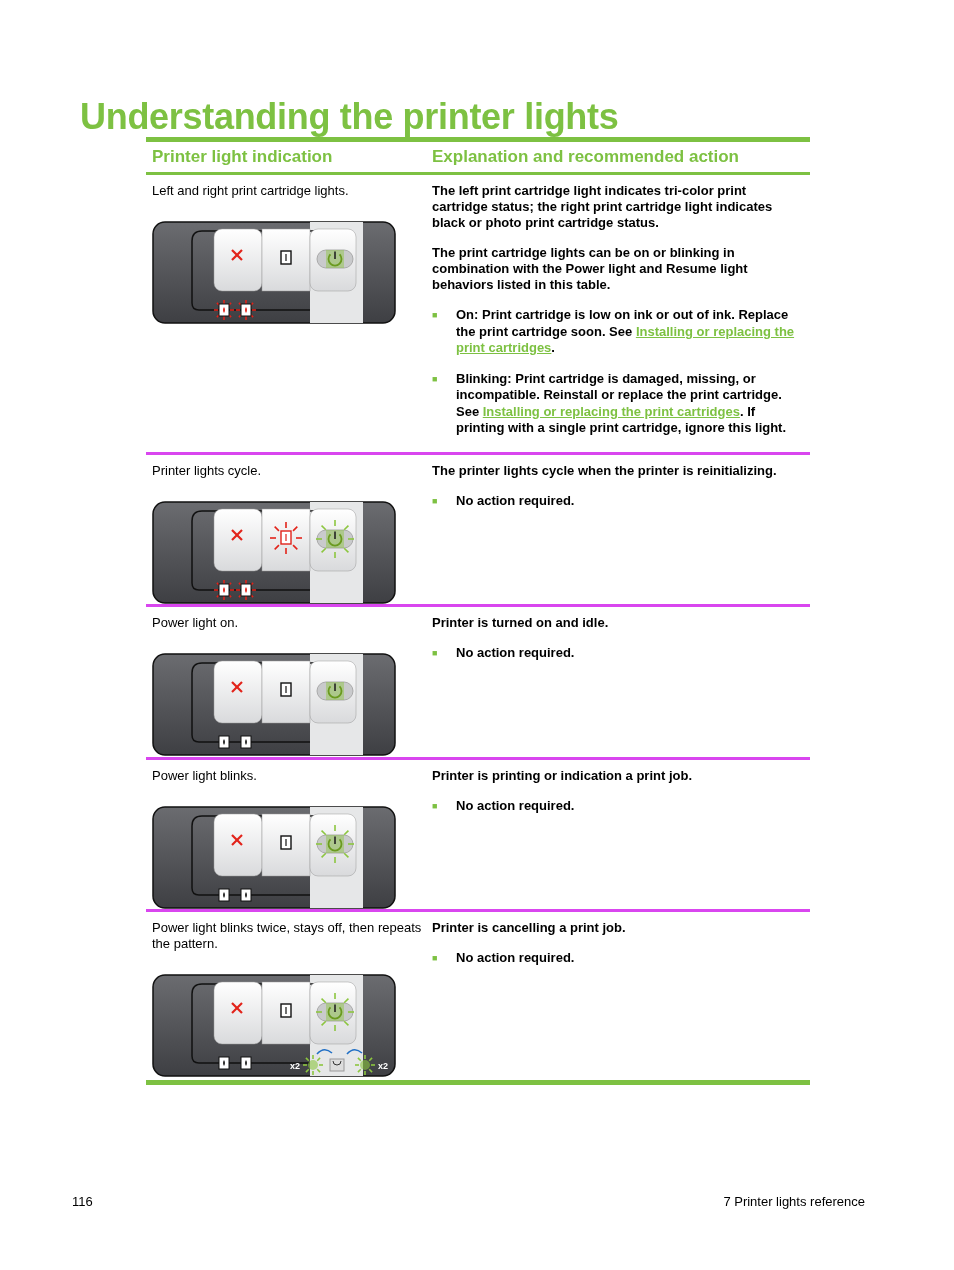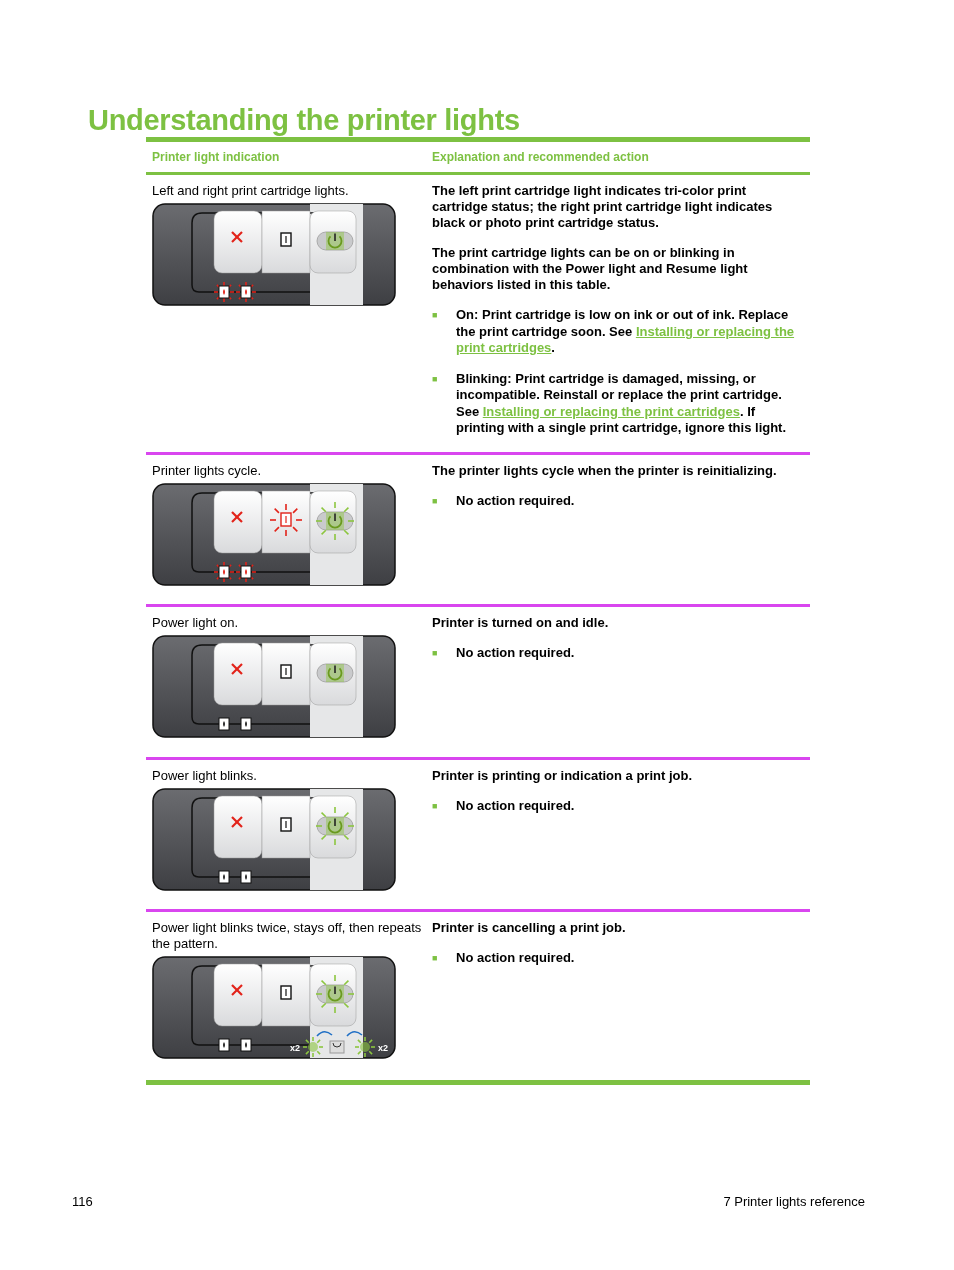--- a/index.html
+++ b/index.html
@@ -1,33 +1,33 @@
 <!DOCTYPE html>
 <html><head>
 <meta charset="utf-8">
 <style>
   html, body { margin:0; padding:0; background:#ffffff; }
   body { width:954px; height:1270px; position:relative; font-family:"Liberation Sans", sans-serif; color:#000; overflow:hidden; }
-  .title { position:absolute; left:72px; top:88px; font-size:29px; font-weight:bold; color:#7dc142; letter-spacing:-0.3px; margin:16px; }
+  .title { position:absolute; left:72px; top:88px; font-size:36px; font-weight:bold; color:#7dc142; letter-spacing:-0.3px; margin:8px; }
   .table { position:absolute; left:146px; top:137px; width:664px; }
   .rule-thick { height:5px; background:#7dc142; }
   .hdr { display:flex; height:30px; align-items:center; border-bottom:3px solid #7dc142; }
-  .hdr div { font-size:12px; font-weight:bold; color:#7dc142; }
+  .hdr div { font-size:17px; font-weight:bold; color:#7dc142; }
   .c1 { width:280px; padding-left:6px; box-sizing:border-box; }
   .c2 { width:384px; padding-left:6px; box-sizing:border-box;font-weight:bold; }
   .row { display:flex; border-bottom:3px solid #d946ef; box-sizing:border-box; }
   .row:last-of-type { border-bottom:none; }
   .cell-text { font-size:13px; line-height:16px; }
   .row .c1 { padding-top:8px; }
   .row .c2 { padding-top:8px; padding-right:10px; }
   .para { font-size:13px; line-height:16px; margin:0 0 14px 0; }
   .bullet { display:flex; font-size:13px; line-height:16.5px; margin:0 0 14px 0; }
   .bullet .sq { width:24px; flex:none; color:#7dc142; font-size:9px; line-height:16px; }
   .link { color:#7dc142; text-decoration:underline; }
-  .panel { margin-top:4px; width:244px; height:123px; }
+  .panel { margin-top:22px; width:244px; height:123px; }
   .footer-left { position:absolute; left:72px; top:1194px; font-size:13px; }
   .footer-right { position:absolute; right:89px; top:1194px; font-size:13px; }
 </style>
 </head>
 <body>
 
 <h1 class="title">Understanding the printer lights</h1>
 
 <div class="table">
   <div class="rule-thick"></div>

